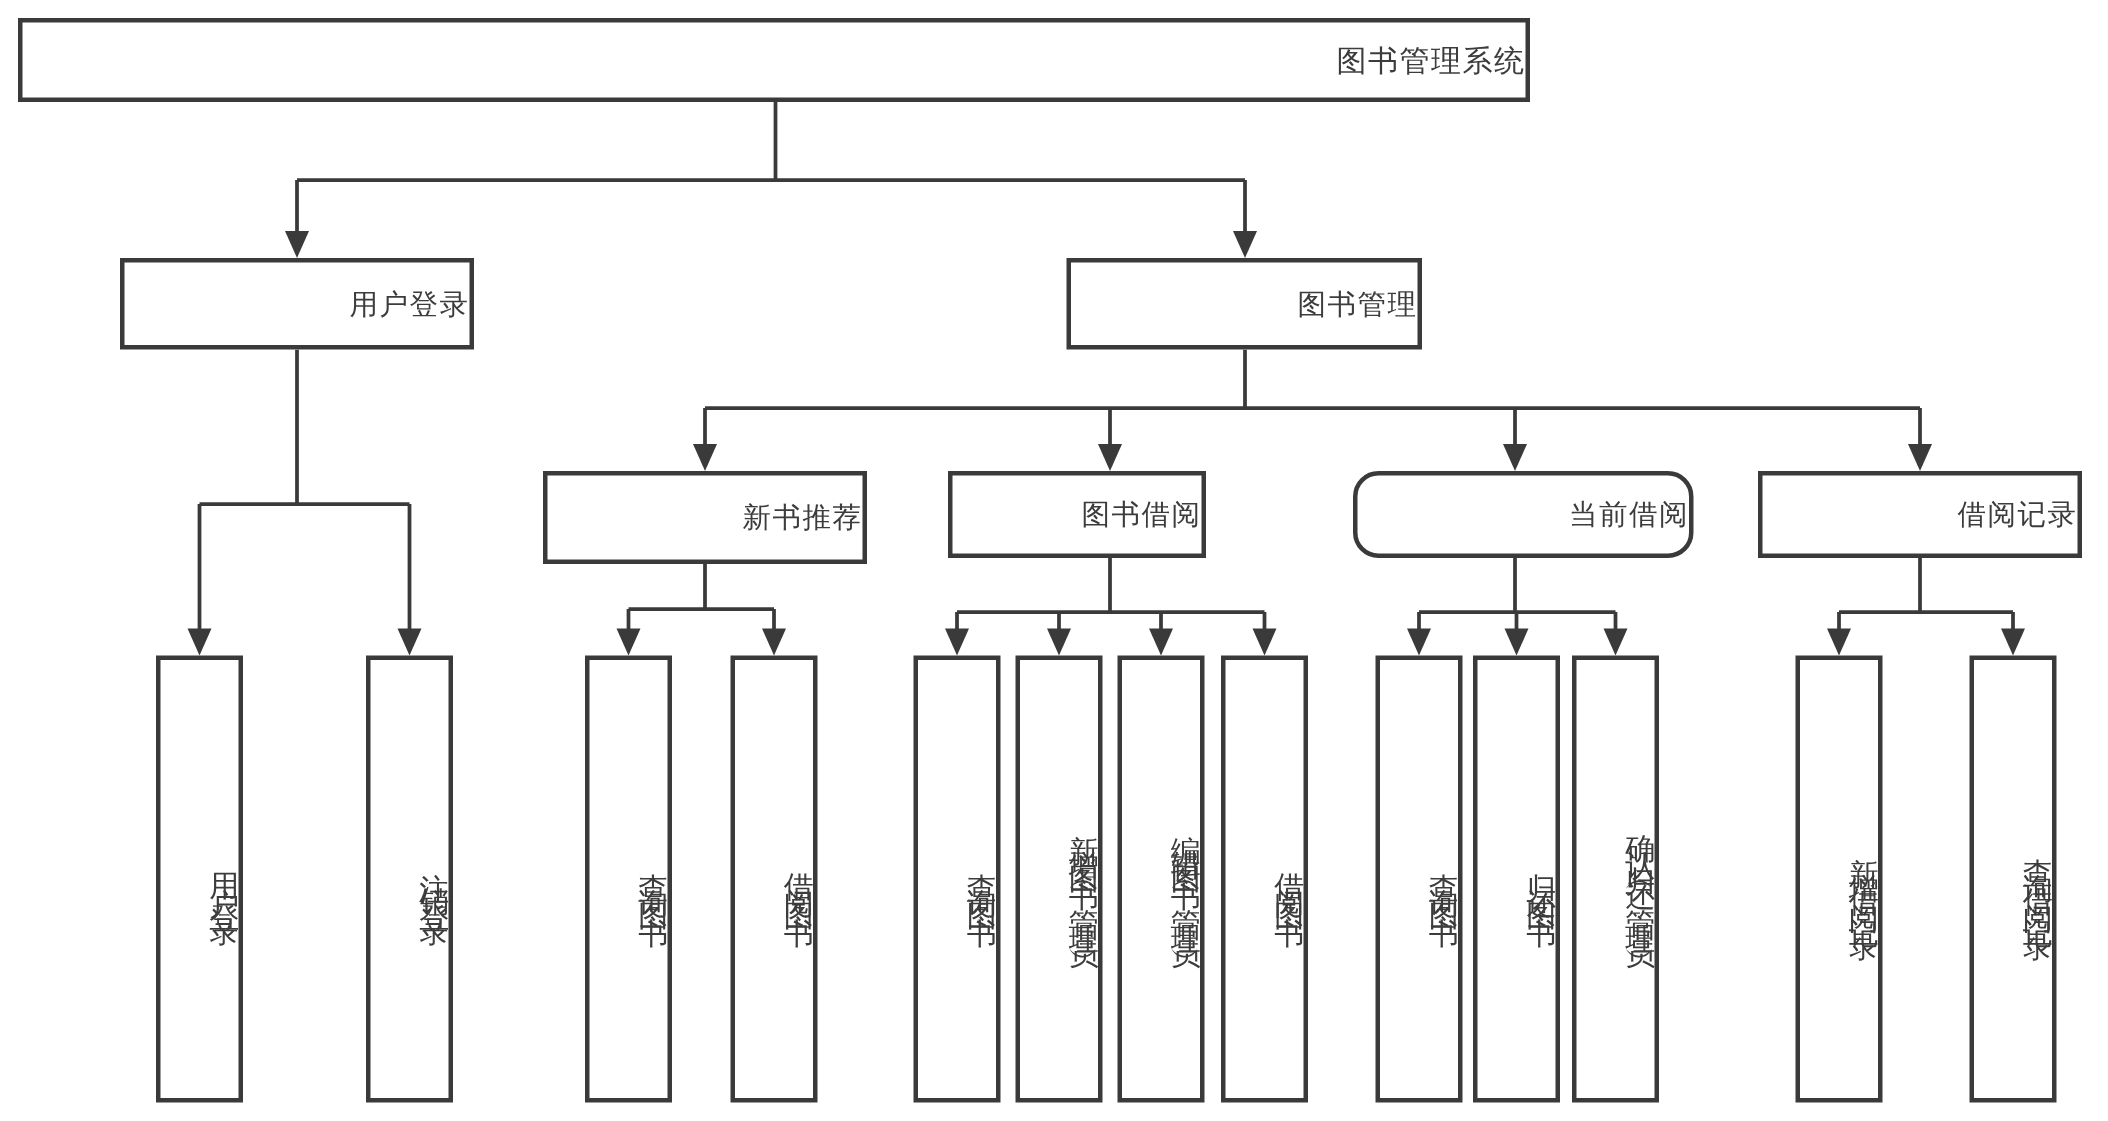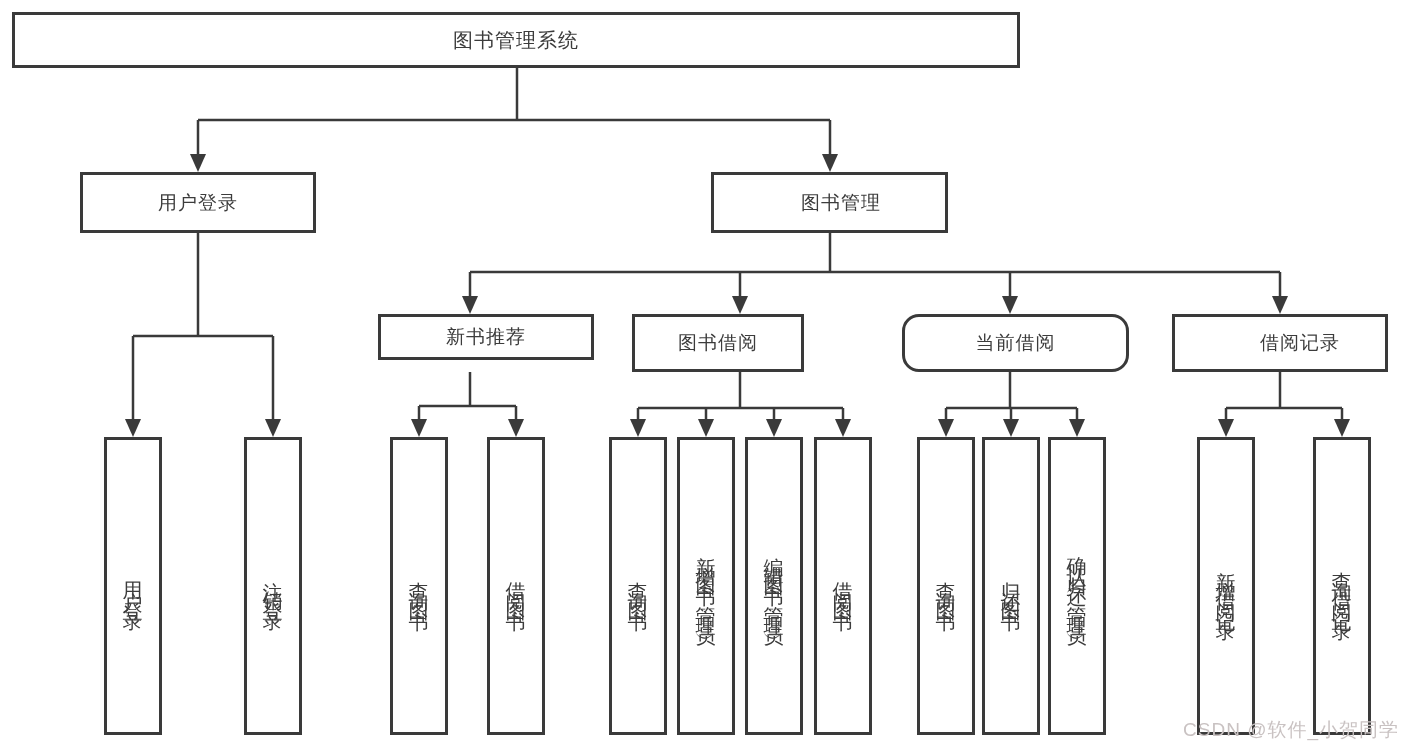--- a/index.html
+++ b/index.html
@@ -7,21 +7,21 @@
     width:1405px;height:747px;background:#ffffff;
     font-family:"Liberation Sans","DejaVu Sans",sans-serif;
     --line:#3a3a3a; --border:#3a3a3a; --text:#3c3c3c; --wm:#c9c2c2;
   }
   #canvas{position:relative;width:1405px;height:747px;overflow:hidden;background:#fff;}
   #wires{position:absolute;left:0;top:0;width:1405px;height:747px;}
   #wires line{stroke:var(--line);stroke-width:2.5;}
   #wires polygon{fill:var(--line);}
   .node{
     position:absolute;background:#fff;border:3px solid var(--border);
-    display:flex;align-items:center;justify-content:center;
+    display:flex;align-items:center;justify-content:flex-end;
     color:var(--text);box-sizing:border-box;
   }
   .h-label{font-size:19px;letter-spacing:1px;white-space:nowrap;}
   .root .h-label{font-size:20px;}
   .v-label{
     writing-mode:vertical-rl;text-orientation:mixed;
     font-size:20px;letter-spacing:10px;line-height:1;white-space:nowrap;
   }
   #watermark{
     position:absolute;right:6px;bottom:4px;
@@ -99,21 +99,21 @@
     <span class="h-label">图书管理系统</span>
   </div>
 
   <div class="node" style="left:80px;top:172px;width:236px;height:61px;">
     <span class="h-label">用户登录</span>
   </div>
   <div class="node" style="left:711px;top:172px;width:237px;height:61px;padding-left:23px;">
     <span class="h-label">图书管理</span>
   </div>
 
-  <div class="node" style="left:378px;top:314px;width:216px;height:46px;">
+  <div class="node" style="left:362px;top:314px;width:216px;height:62px;">
     <span class="h-label">新书推荐</span>
   </div>
   <div class="node" style="left:632px;top:314px;width:172px;height:58px;">
     <span class="h-label">图书借阅</span>
   </div>
   <div class="node" style="left:902px;top:314px;width:227px;height:58px;border-radius:17px;">
     <span class="h-label">当前借阅</span>
   </div>
   <div class="node" style="left:1172px;top:314px;width:216px;height:58px;padding-left:40px;">
     <span class="h-label">借阅记录</span>
@@ -156,14 +156,13 @@
     <span class="v-label">确认归还（管理员）</span>
   </div>
 
   <div class="node" style="left:1197px;top:437px;width:58px;height:298px;">
     <span class="v-label">新增借阅记录</span>
   </div>
   <div class="node" style="left:1313px;top:437px;width:58px;height:298px;">
     <span class="v-label">查询借阅记录</span>
   </div>
 
-  <div id="watermark">CSDN @软件_小贺同学</div>
 </div>
 
 </body></html>

